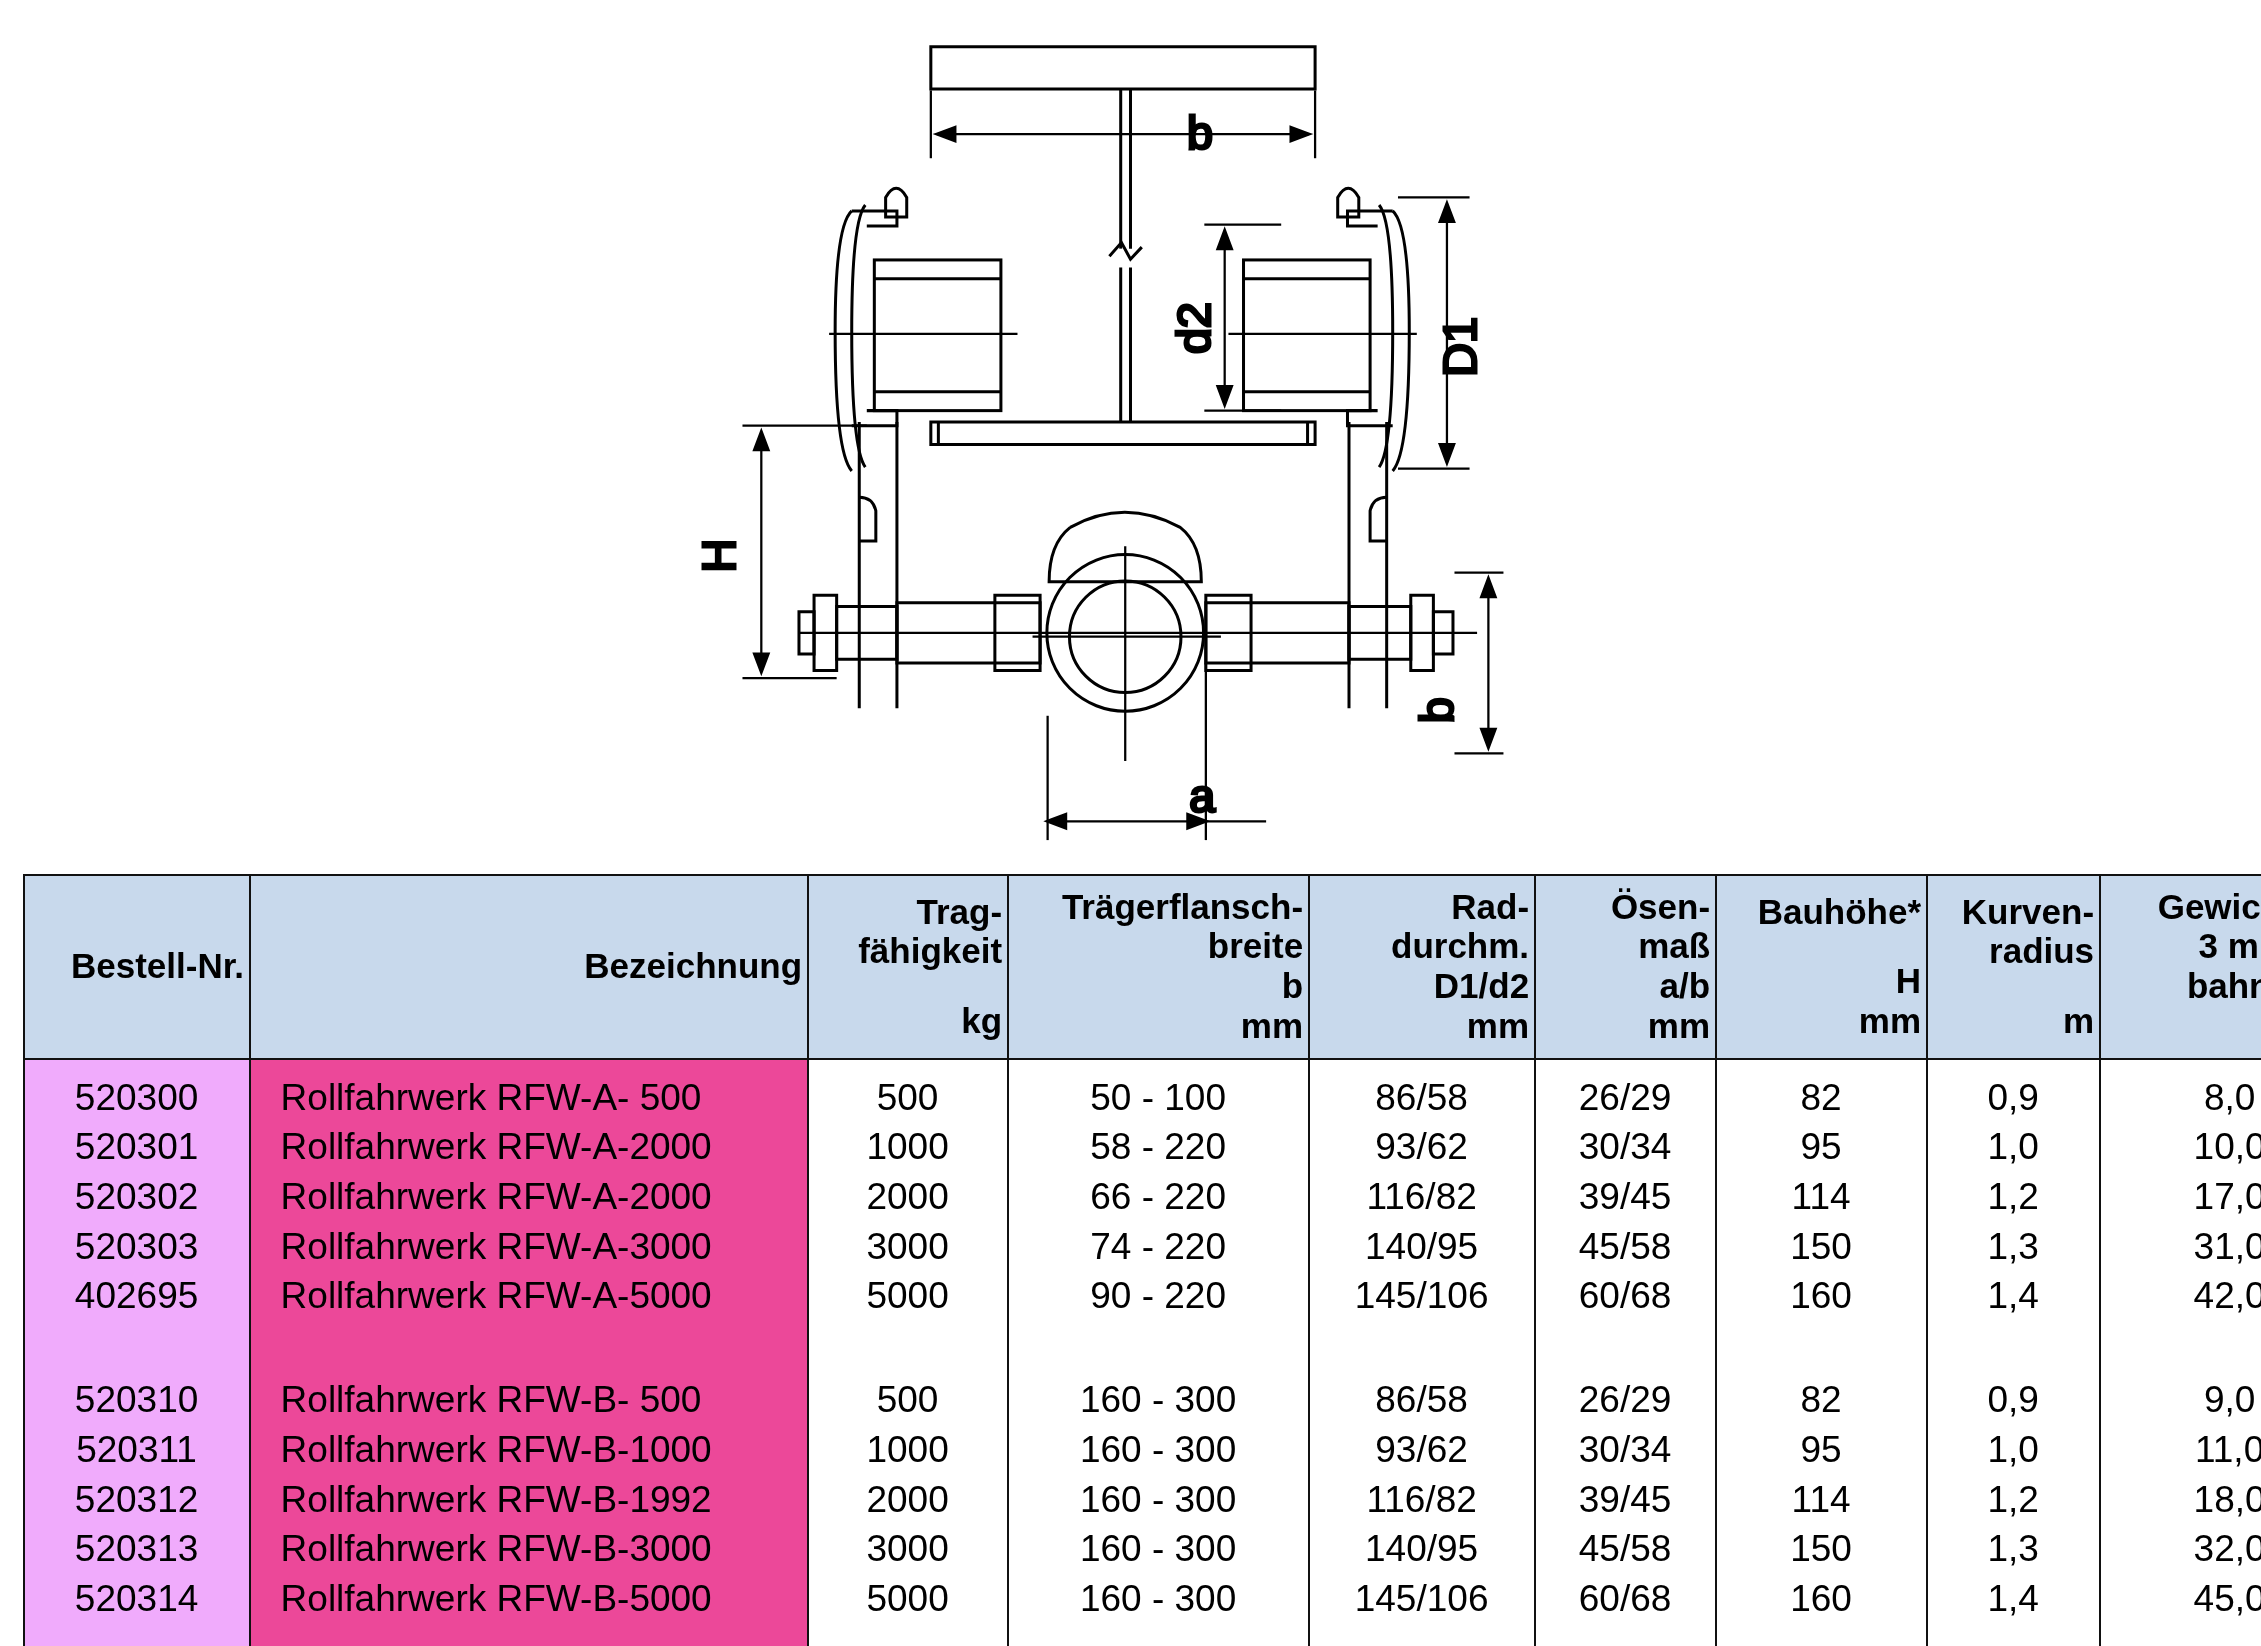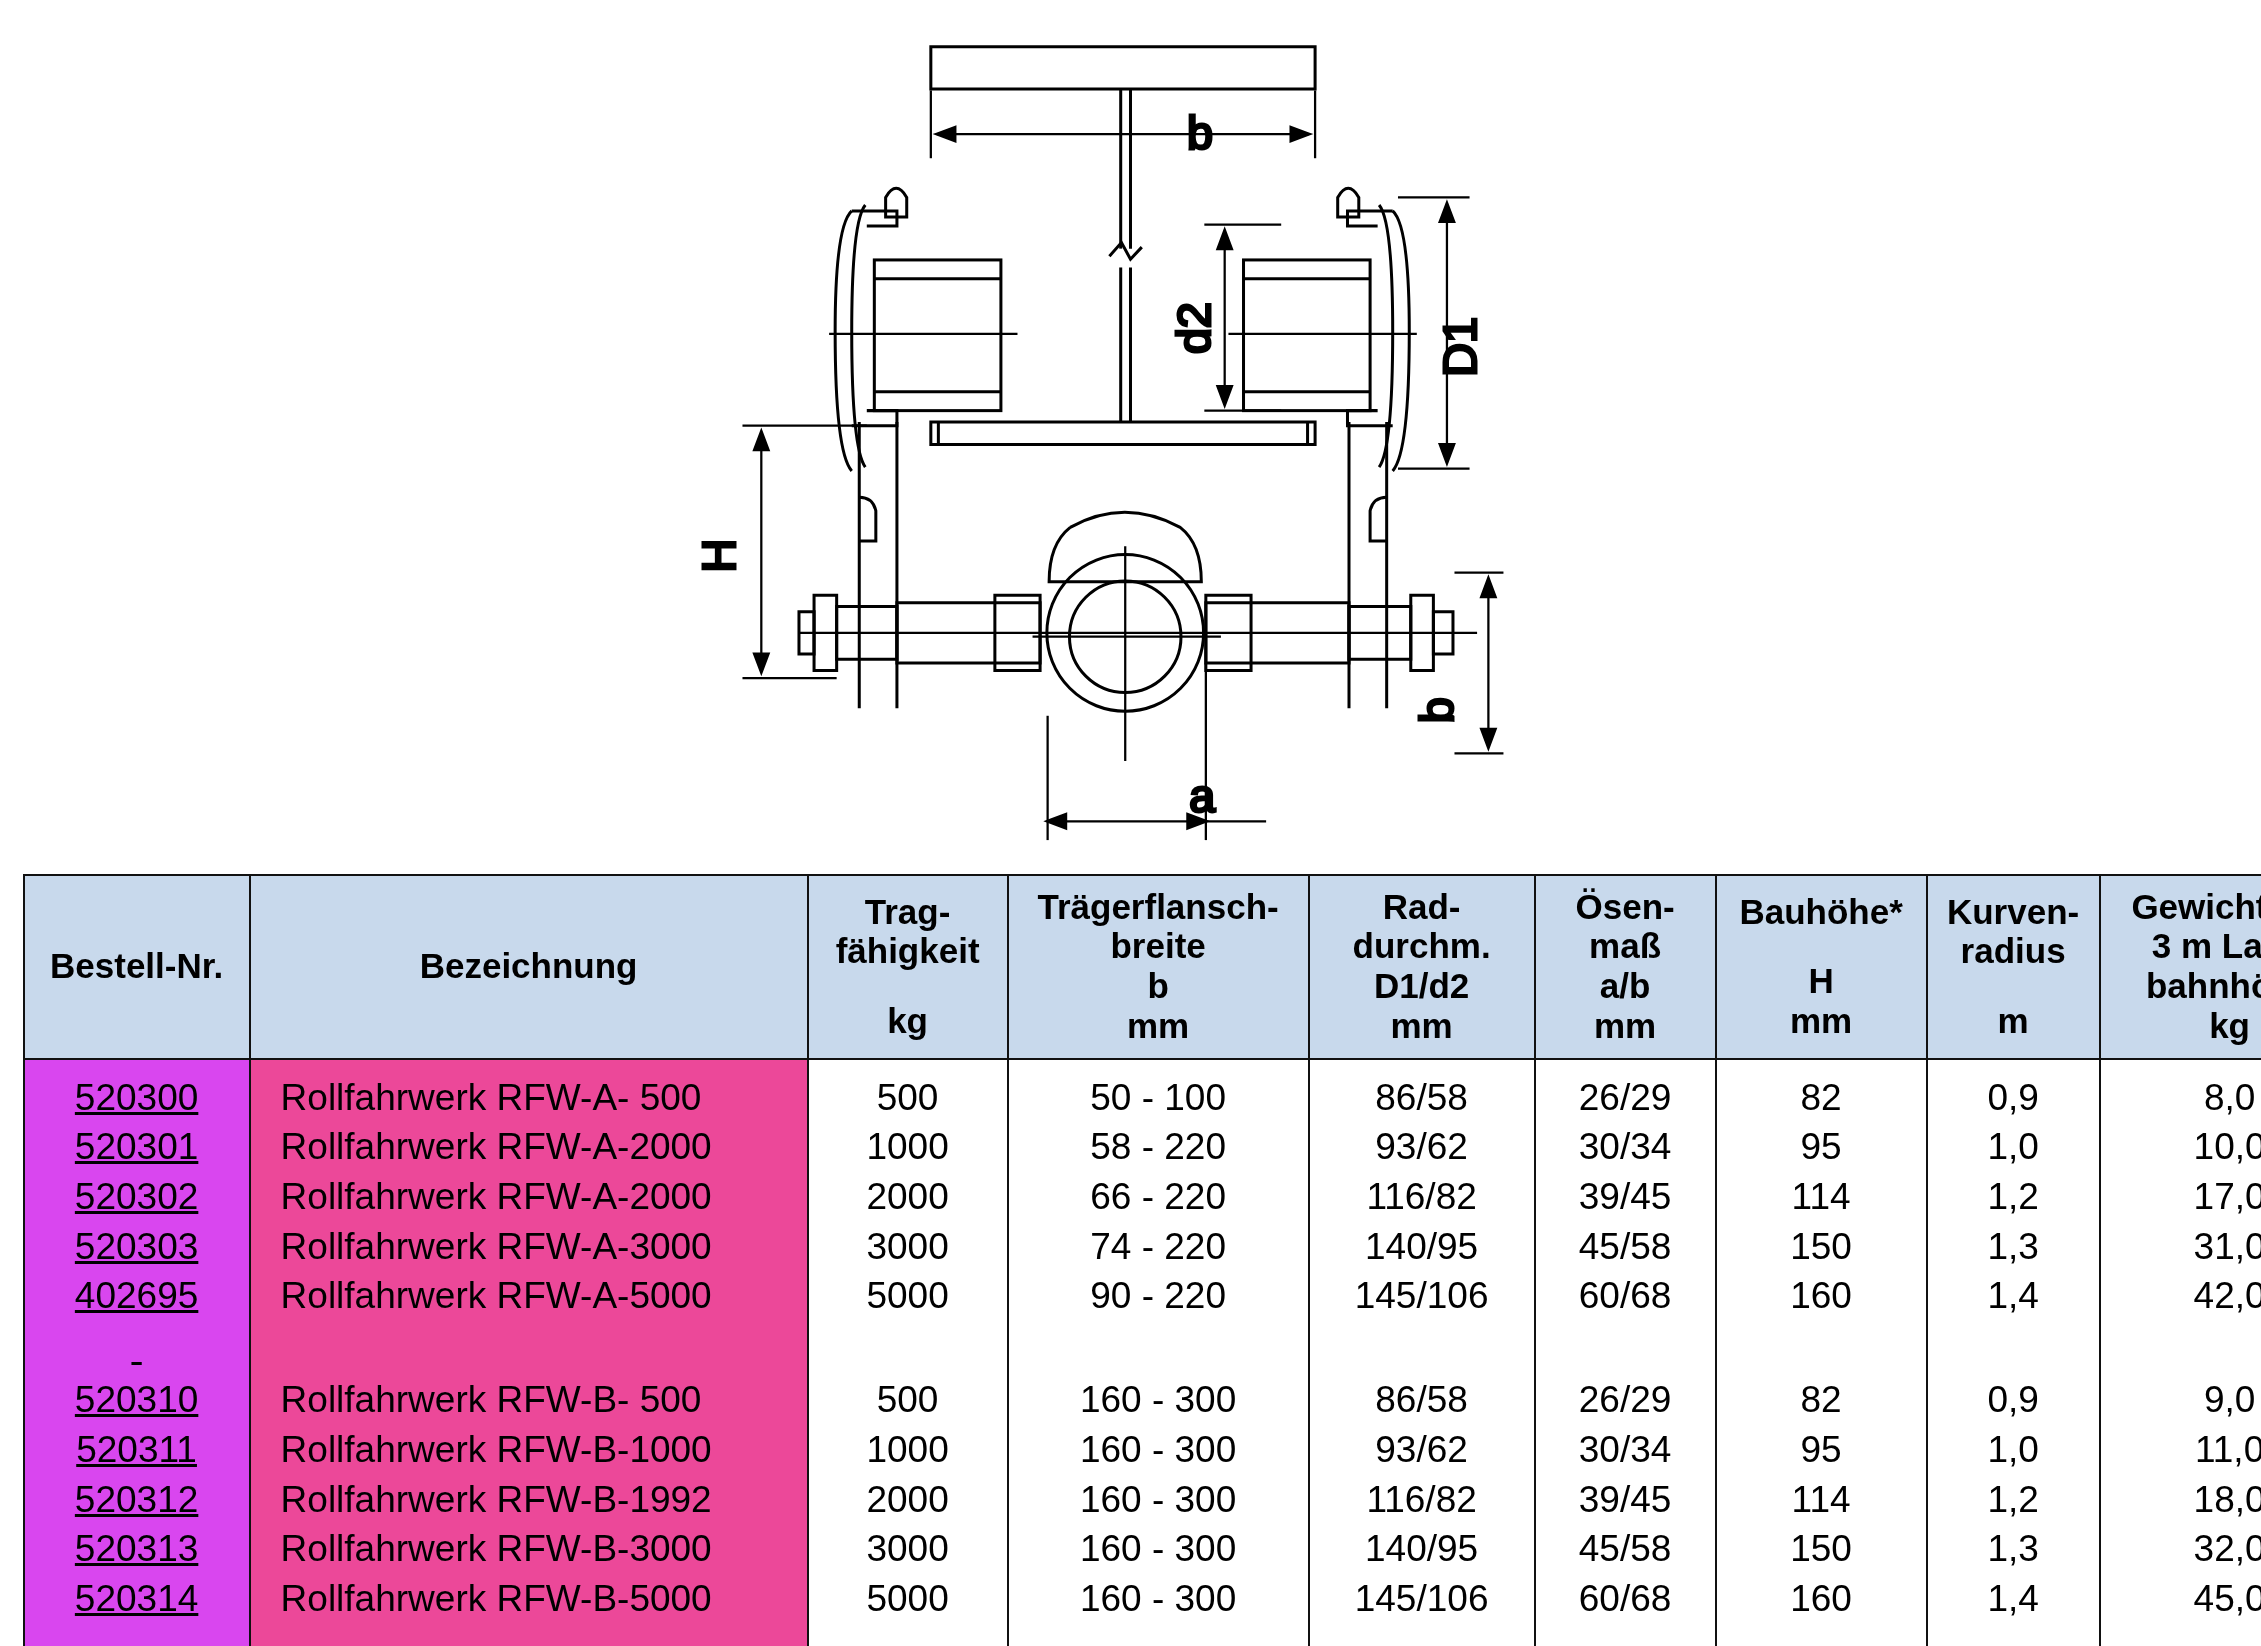--- a/index.html
+++ b/index.html
@@ -49,21 +49,21 @@
   }
   table.spec th,
   table.spec td {
     border: 2.3px solid #111111;
     padding: 0;
     vertical-align: middle;
   }
   table.spec thead th {
     background: #c8d9ec;
     font-weight: bold;
-    text-align: center;
+    text-align: right;
     line-height: 1.14;
     padding: 10.6px 4.5px 12px 4.5px;
     font-size: 35px;
   }
   .hdr-sub {
     display: block;
     font-weight: bold;
   }
   .hdr-gap {
     display: block;
@@ -74,22 +74,21 @@
     border-left: 2.3px solid #111111;
     border-right: 2.3px solid #111111;
     border-top: none;
     border-bottom: none;
     text-align: center;
     padding: 3.8px 4.5px;
     font-size: 37px;
     background: #ffffff;
   }
   table.spec tbody tr td.col-order {
-    background: #d946ef;
-    text-decoration: underline;
+    background: #f0abfc;
   }
   table.spec tbody td.col-name {
     text-align: left;
     padding-left: 30px;
     background: #ec4899;
   }
   table.spec tbody tr.spacer td {
     height: 47px;
   }
   table.spec tbody tr.first-row td {

